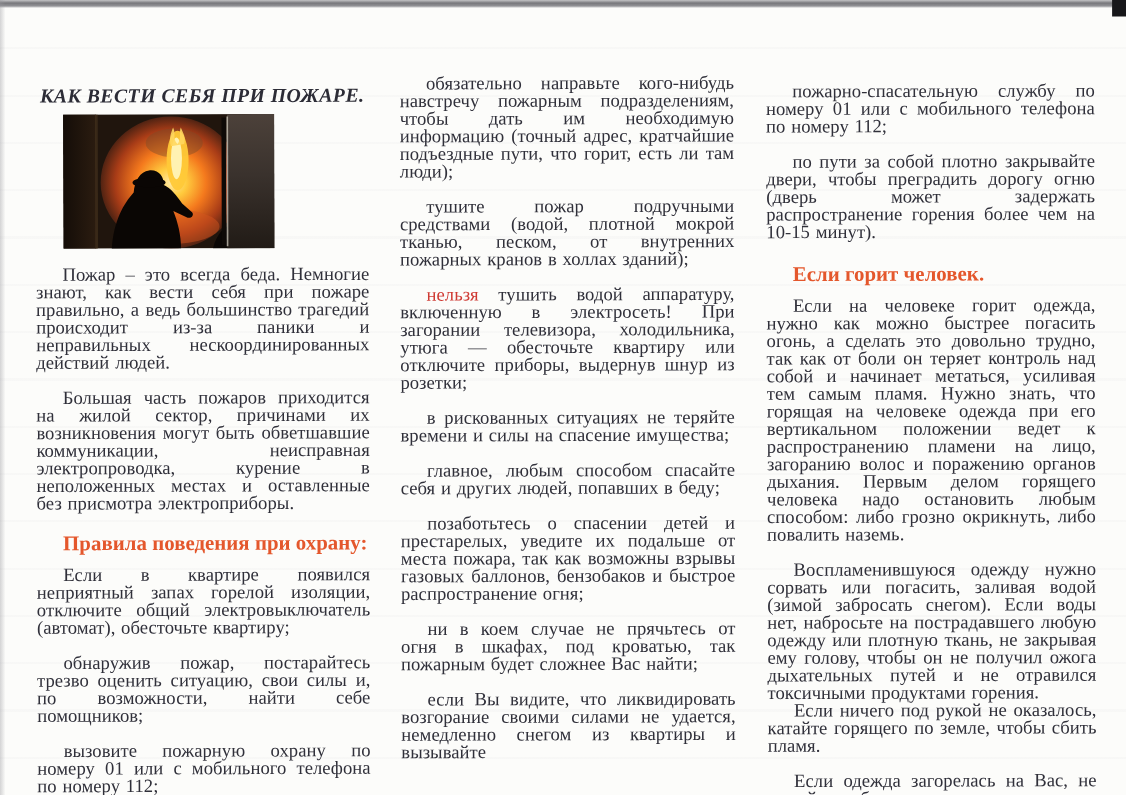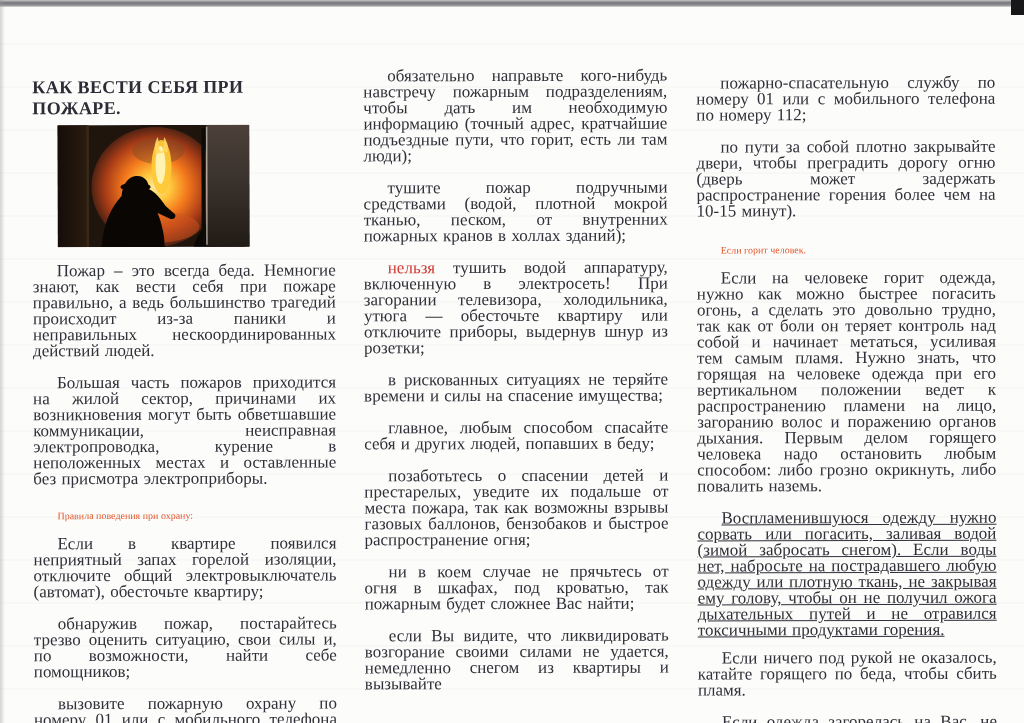--- a/index.html
+++ b/index.html
@@ -35,38 +35,39 @@
   }
   .content { position:absolute; inset:0; transform:rotate(-0.15deg); }
 
   .col { position:absolute; }
   #col1 { left:33px;  top:76px; width:303px; }
   #col2 { left:364px; top:68px; width:304px; }
   #col3 { left:697px; top:76px; width:299px; }
 
   .doc-title {
     font-size:18px; line-height:21px;
-    text-align:left; letter-spacing:.4px;
+    text-align:center; letter-spacing:.4px;
     color:#2c2c36;
     margin:0 0 6px 0;
+    font-style:italic;
   }
   .photo {
     display:block;
     width:192px; height:122px;
     margin:0 0 16px 25px;
   }
   p {
     margin:0 0 16px 0;
     font-size:17px; line-height:16px;
     text-align:justify; text-indent:24px;
     word-spacing:1px;
   }
-  p.tight { margin-bottom:12px;text-decoration:underline; }
+  p.tight { margin-bottom:0; }
   .sec-heading {
-    font-weight:normal; font-size:10px; line-height:17px;
+    font-weight:bold; font-size:19px; line-height:17px;
     text-indent:24px;
     margin:20px 0 12px 0;
   }
   #col3 .sec-heading { margin-top:22px; }
   .accent {  }
   .red-word { font-weight:normal; }
 </style>
 </head>
 <body>
 
@@ -135,18 +136,18 @@
       <p>ни в коем случае не прячьтесь от огня в шкафах, под кроватью, так пожарным будет сложнее Вас найти;</p>
       <p>если Вы видите, что ликвидировать возгорание своими силами не удается, немедленно снегом из квартиры и вызывайте</p>
     </div>
 
     <div class="col" id="col3">
       <p>пожарно-спасательную службу по номеру 01 или с мобильного телефона по номеру 112;</p>
       <p>по пути за собой плотно закрывайте двери, чтобы преградить дорогу огню (дверь может задержать распространение горения более чем на 10-15 минут).</p>
       <div class="sec-heading accent" style="color: rgb(228, 87, 44);">Если горит человек.</div>
       <p>Если на человеке горит одежда, нужно как можно быстрее погасить огонь, а сделать это довольно трудно, так как от боли он теряет контроль над собой и начинает метаться, усиливая тем самым пламя. Нужно знать, что горящая на человеке одежда при его вертикальном положении ведет к распространению пламени на лицо, загоранию волос и поражению органов дыхания. Первым делом горящего человека надо остановить любым способом: либо грозно окрикнуть, либо повалить наземь.</p>
       <p class="tight">Воспламенившуюся одежду нужно сорвать или погасить, заливая водой (зимой забросать снегом). Если воды нет, набросьте на пострадавшего любую одежду или плотную ткань, не закрывая ему голову, чтобы он не получил ожога дыхательных путей и не отравился токсичными продуктами горения.</p>
-      <p>Если ничего под рукой не оказалось, катайте горящего по беда, чтобы сбить пламя.</p>
+      <p>Если ничего под рукой не оказалось, катайте горящего по земле, чтобы сбить пламя.</p>
       <p>Если одежда загорелась на Вас, не пытайтесь бежать — пламя разгорится еще сильнее. Постарайтесь быстро сбросить горящую одежду.</p>
     </div>
 
   </div>
 </div>
 
 </body></html>

